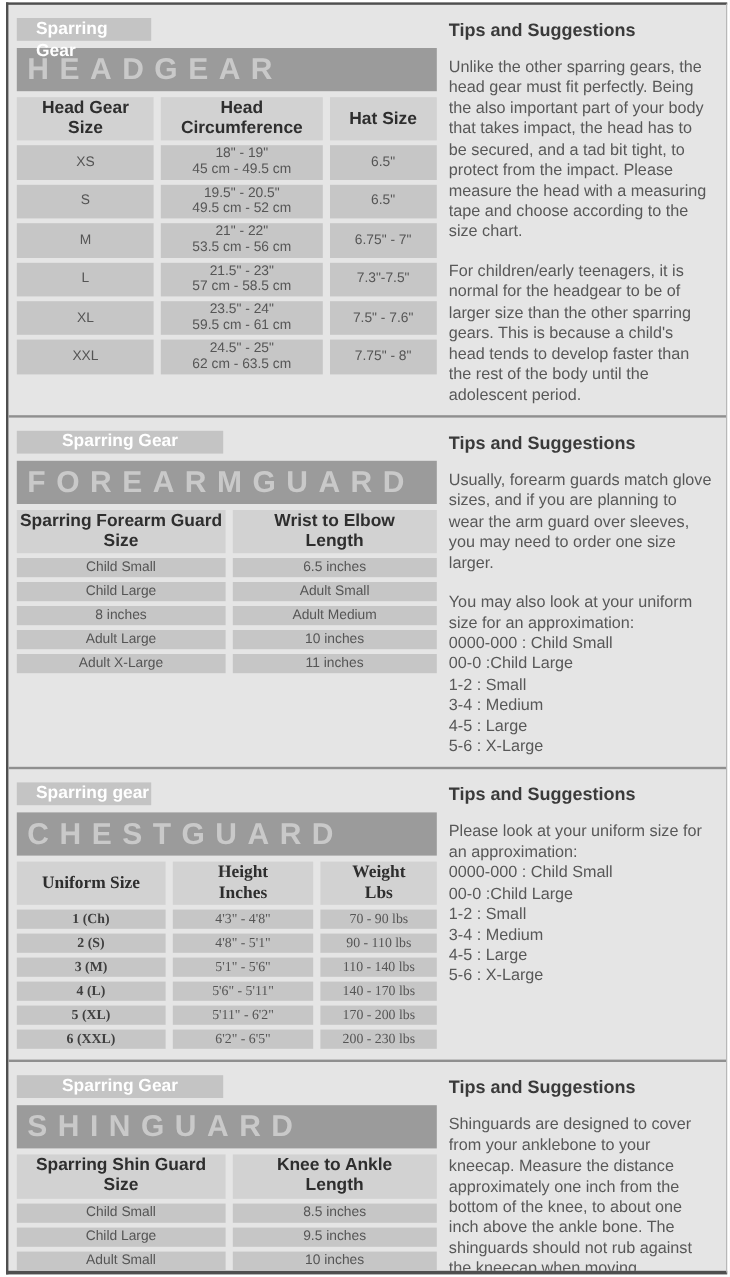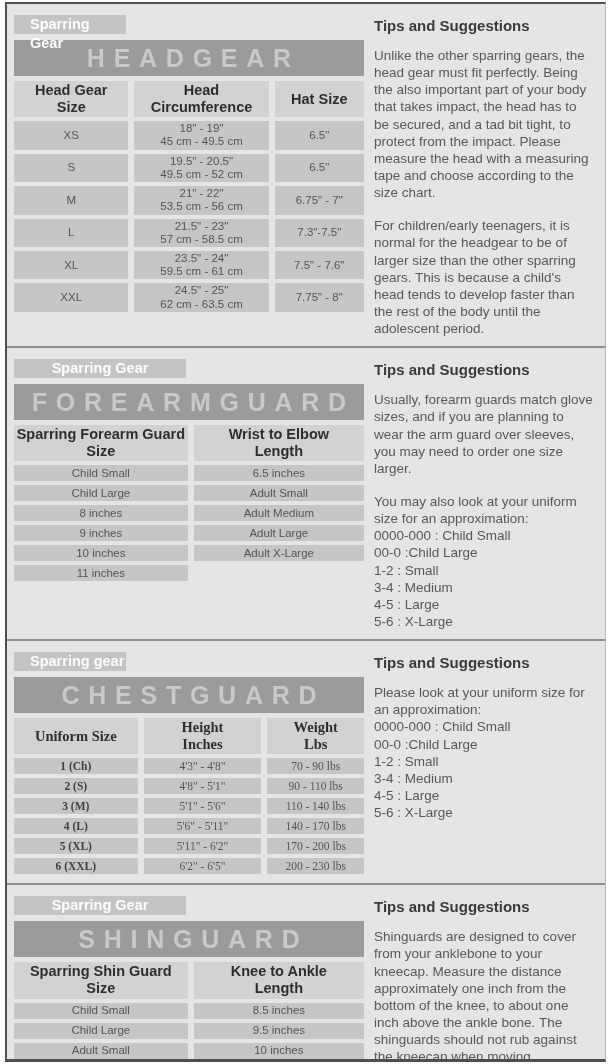--- a/index.html
+++ b/index.html
@@ -36,21 +36,21 @@
     margin-bottom: 6px;
   }
   .gear-label.narrow { width: 112px; padding-left: 16px; }
   .gear-label.wide   { width: 172px; text-align: center; }
   .banner {
     height: 36px;
     background: #9b9b9b;
     color: #c9c9c9;
     font-weight: bold; font-size: 25px;
     letter-spacing: 0.35em; text-indent: 0.35em;
-    text-align: center; line-height: 36px;
+    line-height: 36px;
     margin-bottom: 5px;
     white-space: nowrap; overflow: hidden;
   }
   .tgrid { display: grid; column-gap: 6px; row-gap: 4px; }
   .cols-head { margin-bottom: 4px; }
   .sec-headgear .tgrid { grid-template-columns: 1.28fr 1.5fr 1fr; }
   .sec-forearm .tgrid,
   .sec-shin    .tgrid { grid-template-columns: 1.02fr 1fr; }
   .sec-chest   .tgrid { grid-template-columns: 1.28fr 1.22fr 1fr; font-family: Liberation Serif, serif; }
 
@@ -152,21 +152,20 @@
             <div class="cell head">Wrist to Elbow
 Length</div>
           </div>
         <div class="tgrid tbody">
             <div class="cell">Child Small</div>
             <div class="cell">6.5 inches</div>
             <div class="cell">Child Large</div>
             <div class="cell">Adult Small</div>
             <div class="cell">8 inches</div>
             <div class="cell">Adult Medium</div>
-            <div class="cell">9 inches</div>
             <div class="cell">Adult Large</div>
             <div class="cell">10 inches</div>
             <div class="cell">Adult X-Large</div>
             <div class="cell">11 inches</div>
           </div>
       </div>
     </div>
     <div class="tips">
       <div class="tips-heading">Tips and Suggestions</div>
       <div class="tips-body">

